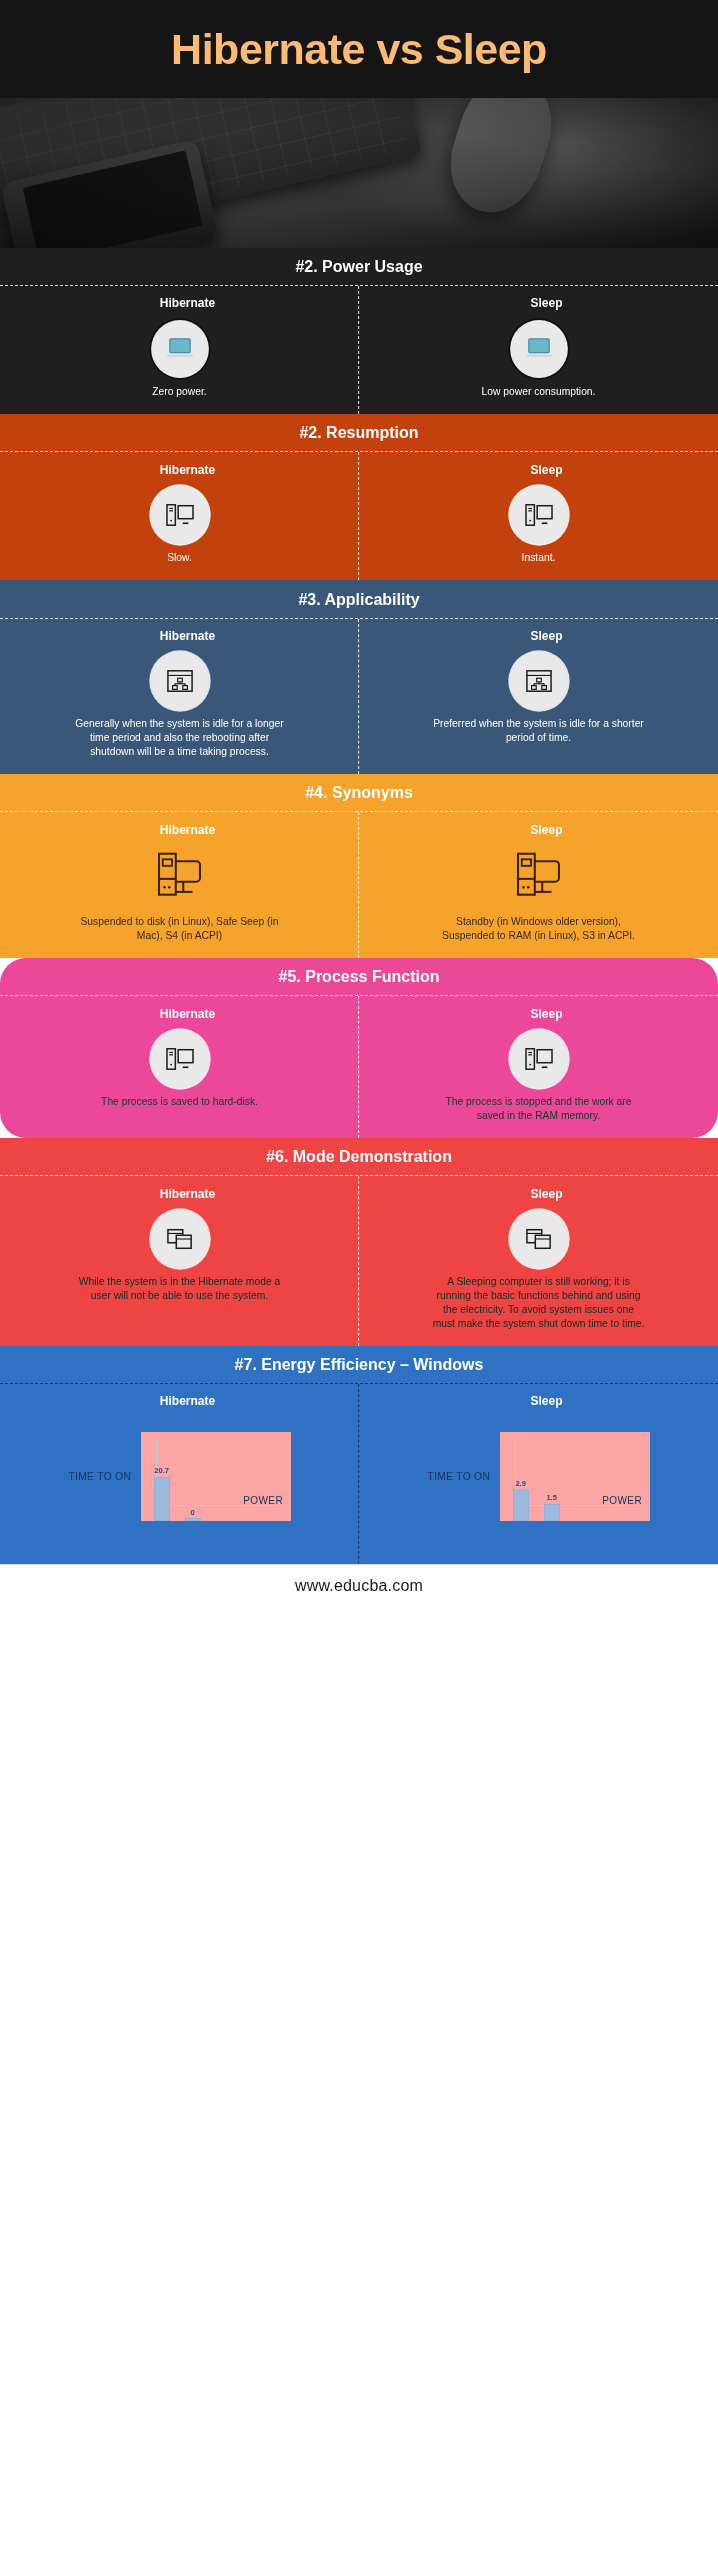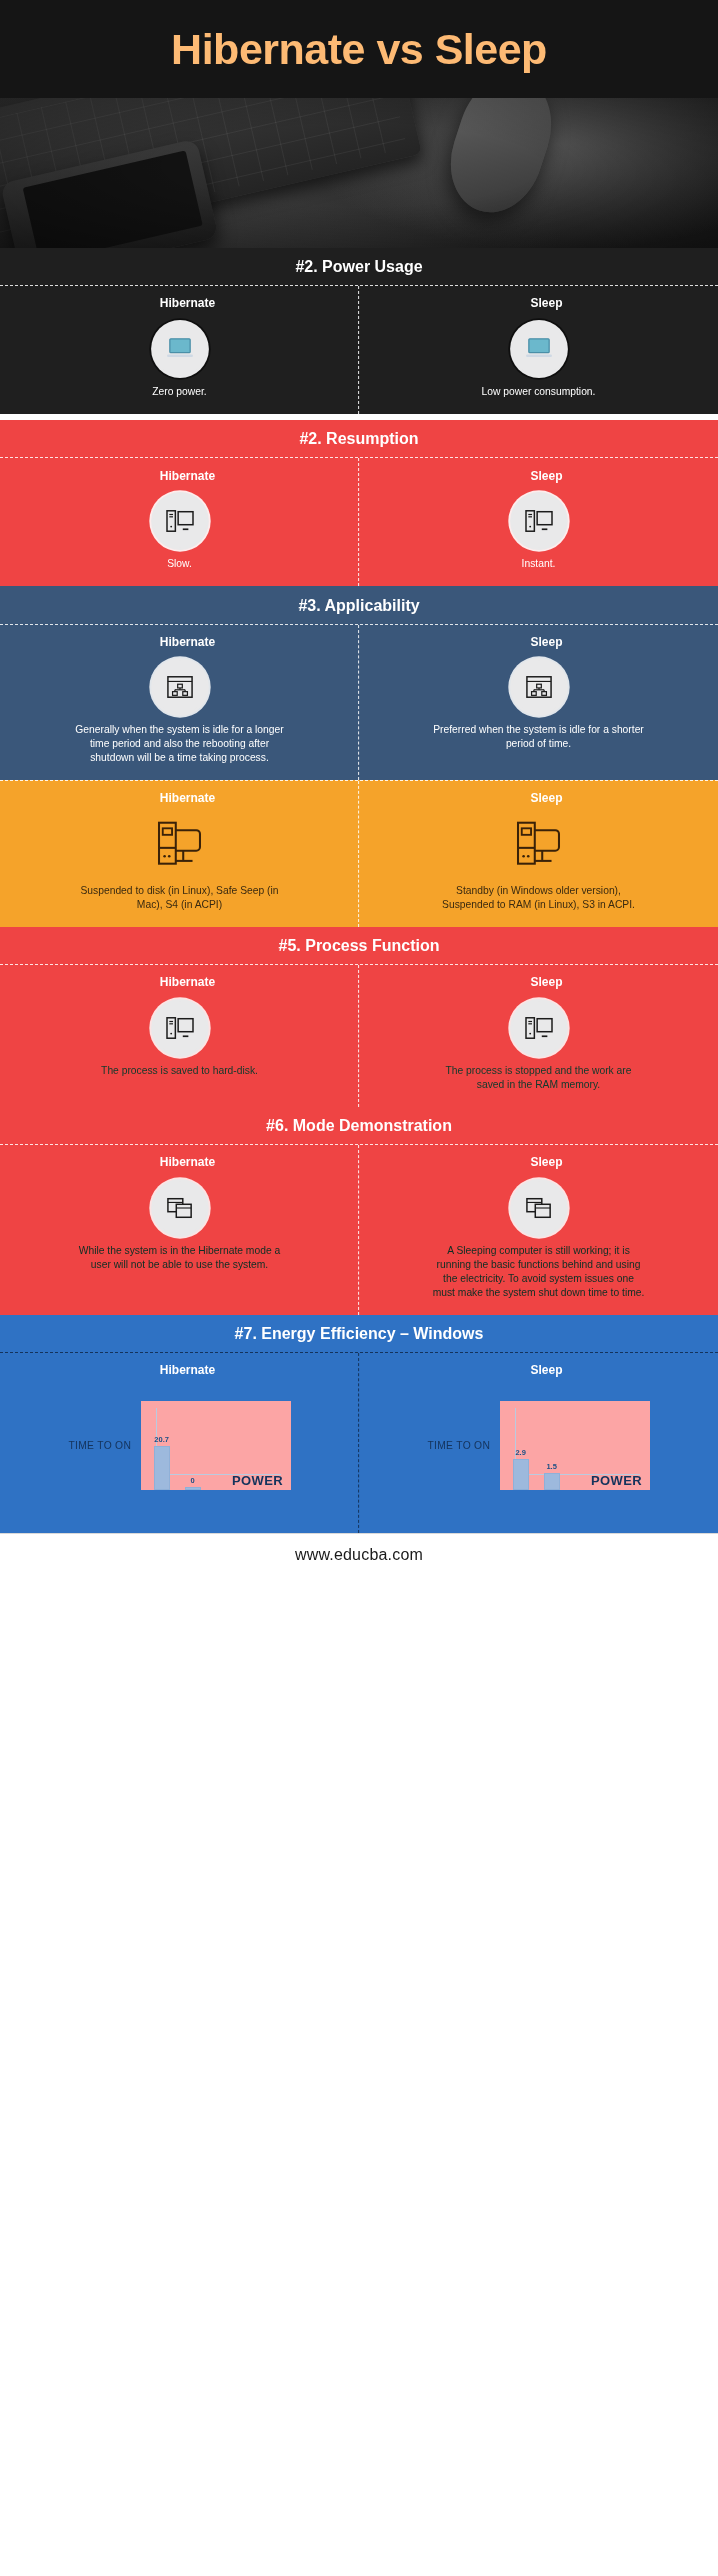--- a/index.html
+++ b/index.html
@@ -147,28 +147,28 @@
   .badge.ring-light{box-shadow:0 0 0 1.9px #e9e9ea, 0 0 0 3.7px rgba(255,255,255,.9);}
   .badge.ring-blue{box-shadow:0 0 0 1.9px #e9e9ea, 0 0 0 3.7px rgba(255,255,255,.85);}
   .badge.ring-green{box-shadow:0 0 0 1.9px #e9e9ea, 0 0 0 3.7px rgba(255,255,255,.85);}
   .badge svg{display:block;}
 
   
   .bare-icon{height:58px;display:flex;align-items:center;justify-content:center;}
 
   
   .sec-power       {background:#1f1f1f;}
-  .sec-resumption  {background:#ef4444;margin-top:6px;}
+  .sec-resumption  {background:#c2410c;}
   .sec-applic      {background:#3a577a;}
   .sec-synonyms    {background:#f5a32a;}
   .sec-synonyms .sec-head,
   .sec-synonyms .col-title{color:#ffffff;}
   .sec-synonyms .desc{color:#3a2a10;}
   .sec-synonyms .dash-rule{border-top-color:rgba(255,255,255,.9);}
-  .sec-process     {background:#ef4444;}
+  .sec-process     {background:#ec4899;border-radius:26px;}
   .sec-process .desc{color:#0d3a2c;}
   .sec-mode        {background:#ef4444;}
   .sec-mode .desc{color:#0b2f24;}
   .sec-energy      {background:#2f72c4;}
   .sec-energy .divider{border-left-color:#14335c;}
   .sec-energy .dash-rule{border-top-color:#14335c;}
 
   
   .chart-row{
     display:flex;align-items:center;justify-content:center;
@@ -214,23 +214,23 @@
     line-height:1;
   }
   .bar{
     width:16px;
     background:#9db9dd;
     border:0.9px solid #8fb0d8;
     box-sizing:border-box;
   }
   .axis-label-x{
     position:absolute;
-    right:7.5px;bottom:2px;
-    font-size:13px;
-    font-weight:bold;
+    right:7.5px;bottom:15px;
+    font-size:10px;
+    font-weight:normal;
     color:#14335c;
     letter-spacing:0.4px;
   }
 
   
   .footer{
     background:#ffffff;
     height:43px;
     display:flex;align-items:center;justify-content:center;
     border-top:0.9px solid #d9d9d9;
@@ -363,20 +363,21 @@
             <line x1="10.5" y1="17" x2="10.5" y2="19" stroke="#1b1b1b" stroke-width="1.3"></line>
             <line x1="21.5" y1="17" x2="21.5" y2="19" stroke="#1b1b1b" stroke-width="1.3"></line>
           </svg>
         </div>
         <div class="desc">Preferred when the system is idle for a shorter period of time.</div>
       </div>
     </div>
   </div>
 
   <div class="section sec-synonyms">
+    <div class="sec-head">#4. Synonyms</div>
     <div class="dash-rule"></div>
     <div class="cols">
       <div class="divider"></div>
 
       <div class="col">
         <div class="col-title">Hibernate</div>
         <div class="bare-icon">
           <svg width="49" height="54" viewBox="0 0 52 58">
             <rect x="4" y="4" width="18" height="44" fill="none" stroke="#3a2208" stroke-width="2.2"></rect>
             <rect x="8" y="10" width="10" height="7" fill="none" stroke="#3a2208" stroke-width="2"></rect>

